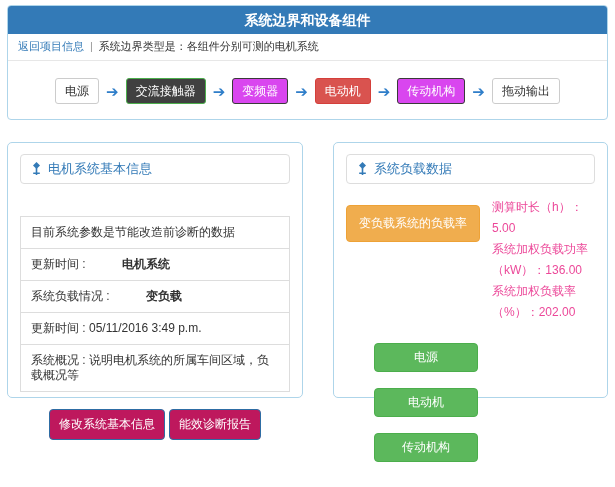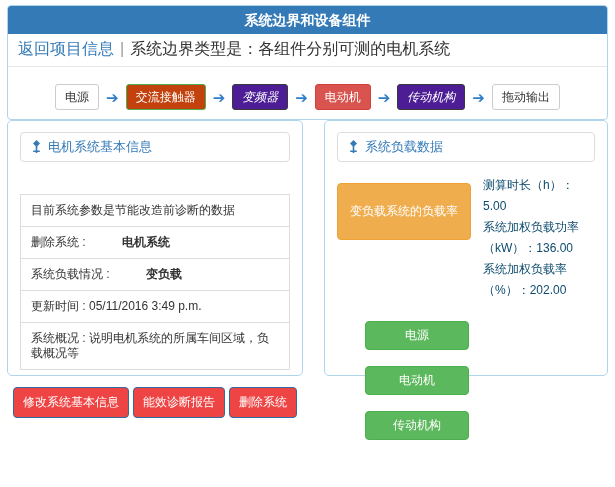--- a/index.html
+++ b/index.html
@@ -24,21 +24,21 @@
     color: #fff;
     text-align: center;
     font-size: 14px;
     font-weight: bold;
     padding: 6px 0;
     height: 28px;
   }
   .link-row {
     padding: 5px 10px 6px 10px;
     border-bottom: 1px solid #e7e7e7;
-    font-size: 16px;
+    font-size: 11px;
   }
   .link-row a {
     color: #337ab7;
     text-decoration: none;
     cursor: pointer;
   }
   .link-sep { color: #999; margin: 0 6px; }
   .flow-row {
     display: flex;
     align-items: center;
@@ -47,34 +47,35 @@
     padding-top: 17px;
   }
   .flow-node {
     padding: 5px 9px;
     border-radius: 3px;
     font-size: 12px;
     white-space: nowrap;
     line-height: 1.2;
   }
   .flow-node.plain { background: #fff; border: 1px solid #ccc; color: #333; }
-  .flow-node.green { background: #c2410c; border: 1px solid #4cae4c; color: #fff; }
-  .flow-node.dark  { background: #4c1d95; border: 1px solid #3a3a3a; color: #fff; font-style: italic; }
+  .flow-node.green { background: #404040; border: 1px solid #4cae4c; color: #fff; }
+  .flow-node.dark  { background: #d946ef; border: 1px solid #3a3a3a; color: #fff; }
   .flow-node.red   { background: #d9534f; border: 1px solid #d43f3a; color: #fff; }
   .flow-arrow {
     color: #2f7ec9;
     font-size: 15px;
     font-weight: bold;
     line-height: 1;
   }
 
   
   .bottom-row {
     display: flex;
-    gap: 21px;
+    gap: 30px;
+    margin-top: 22px;
     height: 256px;
   }
   .panel {
     border: 1px solid #aed5ea;
     border-radius: 5px;
     background: #fff;
     padding: 11px 12px;
   }
   .panel-left  { width: 296px; }
   .panel-right { flex: 1; }
@@ -107,21 +108,21 @@
   .info-row:last-child { border-bottom: none; }
   .info-row b { font-weight: bold; padding-left: 33px; }
 
   .btn-row {
     margin-top: 17px;
     display: flex;
     justify-content: center;
     gap: 4px;
   }
   .btn-blue {
-    background: #ef4444;
+    background: #be185d;
     border: 1px solid #2e6da4;
     color: #fff;
     border-radius: 4px;
     padding: 6px 9px;
     font-size: 12px;
     font-family: Liberation Serif, serif;
     cursor: pointer;
     white-space: nowrap;
   }
 
@@ -129,28 +130,28 @@
     margin-top: 13px;
     display: flex;
     gap: 12px;
     align-items: flex-start;
   }
   .btn-orange {
     background: #f0ad4e;
     border: 1px solid #eea236;
     color: #fff;
     border-radius: 4px;
-    padding: 19px 12px;
+    padding: 9px 12px;
     font-size: 12px;
     font-family: inherit;
     cursor: pointer;
     margin-top: 8px;
     white-space: nowrap;
   }
-  .load-stats { font-size: 12px; line-height: 1.75; color: #0c4a6e; }
+  .load-stats { font-size: 12px; line-height: 1.75; color: #ec4899; }
 
   .title-box-2 { margin-top: 12px; }
 
   .device-btns {
     margin-top: 20px;
     padding: 0 28px;
     display: flex;
     flex-wrap: wrap;
     gap: 16px 14px;
   }
@@ -201,30 +202,29 @@
         <svg class="pin-icon" width="11" height="14" viewBox="0 0 11 14">
           <path d="M5.5 0 L9 3.5 L5.5 7 L2 3.5 Z" fill="#337ab7"></path>
           <rect x="4.7" y="6" width="1.6" height="7" fill="#337ab7"></rect>
           <rect x="2.2" y="10.5" width="6.6" height="1.5" fill="#337ab7"></rect>
         </svg>
         <span>电机系统基本信息</span>
       </div>
 
       <div class="info-list">
         <div class="info-row"><span>目前系统参数是节能改造前诊断的数据</span><b></b></div>
-        <div class="info-row"><span>删除系统 : </span><b>电机系统</b></div>
+        <div class="info-row"><span>更新时间 : </span><b>电机系统</b></div>
         <div class="info-row"><span>系统负载情况 :  </span><b>变负载</b></div>
         <div class="info-row"><span>更新时间 : 05/11/2016 3:49 p.m.</span><b></b></div>
         <div class="info-row"><span>系统概况 : 说明电机系统的所属车间区域，负载概况等</span><b></b></div>
       </div>
 
       <div class="btn-row">
         <button class="btn-blue">修改系统基本信息</button>
         <button class="btn-blue">能效诊断报告</button>
-        <button class="btn-blue">删除系统</button>
       </div>
     </div>
 
     <div class="panel panel-right">
       <div class="panel-title-box">
         <svg class="pin-icon" width="11" height="14" viewBox="0 0 11 14">
           <path d="M5.5 0 L9 3.5 L5.5 7 L2 3.5 Z" fill="#337ab7"></path>
           <rect x="4.7" y="6" width="1.6" height="7" fill="#337ab7"></rect>
           <rect x="2.2" y="10.5" width="6.6" height="1.5" fill="#337ab7"></rect>
         </svg>

